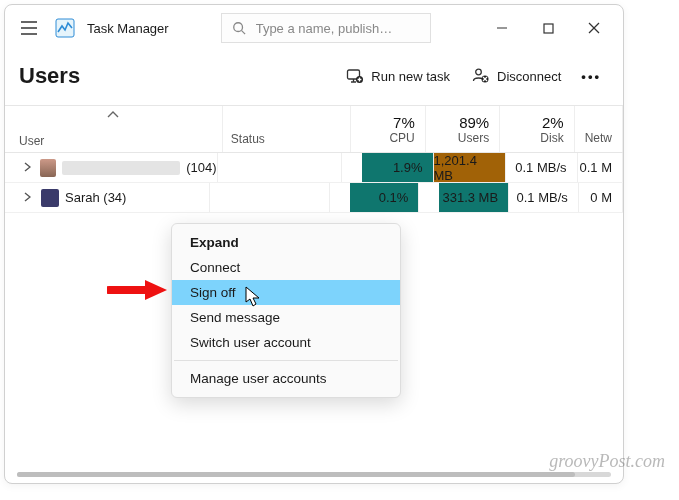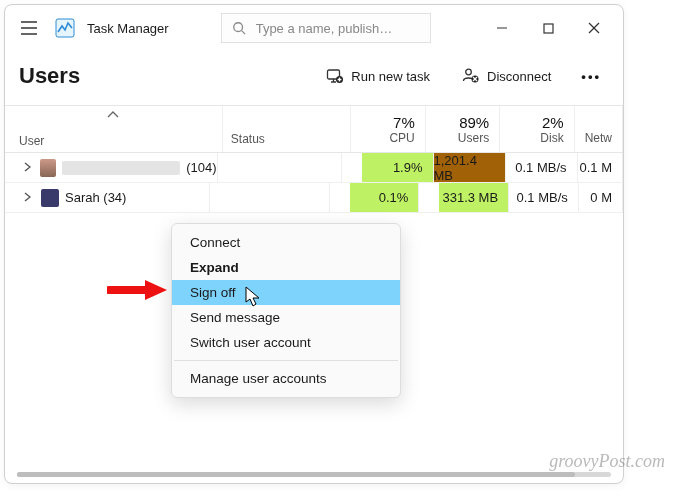--- a/index.html
+++ b/index.html
@@ -65,21 +65,21 @@
   }
   
   .toolbar {
     display:flex; align-items:center;
     padding: 10px 14px 14px 14px;
     gap: 8px;
   }
   .section-title {
     font-size: 22px; font-weight: 600;
   }
-  .tb-right { margin-left:auto; display:flex; gap:12px; align-items:center;}
+  .tb-right { margin-left:auto; display:flex; gap:2px; align-items:center;}
   .tb-btn {
     display:flex; align-items:center; gap:7px;
     padding: 6px 10px;
     border-radius: 4px;
     font-size: 13px;
   }
   .btn-icon { width:18px; height:18px; display:flex;align-items:center;justify-content:center;}
   .more-btn { padding: 6px 8px; letter-spacing: 2px; font-weight:600;}
   
   .grid-header {
@@ -125,21 +125,21 @@
   .expand-caret { color:#555; width:12px; }
   .avatar { width:18px; height:18px; border-radius:2px; }
   .cell-status { width:140px; border-right:1px solid #eee; }
   .cell-m {
     width:80px; display:flex; align-items:center; justify-content:flex-end;
     padding-right:10px;
     border-right:1px solid #eee;
   }
   .cell-net { width:50px;text-align:right; }
   .hl-dark { background:#a16207; }
-  .hl-light { background:#bef264;margin-left:20px; }
+  .hl-light { background:#0f766e;margin-left:20px; }
   .redacted { background: #e4e4e4; height:14px; width:130px; border-radius:2px;}
   
   .context-menu {
     position:absolute;
     top: 218px; left: 166px;
     width: 230px;
     background:#fafafa;
     border: 1px solid #ddd;
     border-radius: 6px;
     box-shadow: 0 6px 20px rgba(0,0,0,0.15);
@@ -317,22 +317,22 @@
       <span>Sarah (34)</span>
     </div>
     <div class="cell-status"></div>
     <div class="cell-m hl-light">0.1%</div>
     <div class="cell-m hl-light">331.3 MB</div>
     <div class="cell-m">0.1 MB/s</div>
     <div class="cell-m cell-net">0 M</div>
   </div>
 
   <div class="context-menu">
+    <div class="cm-item bold">Expand</div>
     <div class="cm-item">Connect</div>
-    <div class="cm-item bold">Expand</div>
     <div class="cm-item hover">Sign off</div>
     <div class="cm-item">Send message</div>
     <div class="cm-item">Switch user account</div>
     <div class="cm-sep"></div>
     <div class="cm-item">Manage user accounts</div>
   </div>
 
   <svg class="arrow-red" viewBox="0 0 60 24">
     <line x1="2" y1="12" x2="42" y2="12" stroke="#e11" stroke-width="8" stroke-linecap="round"></line>
     <polygon points="38,2 60,12 38,22" fill="#e11"></polygon>

